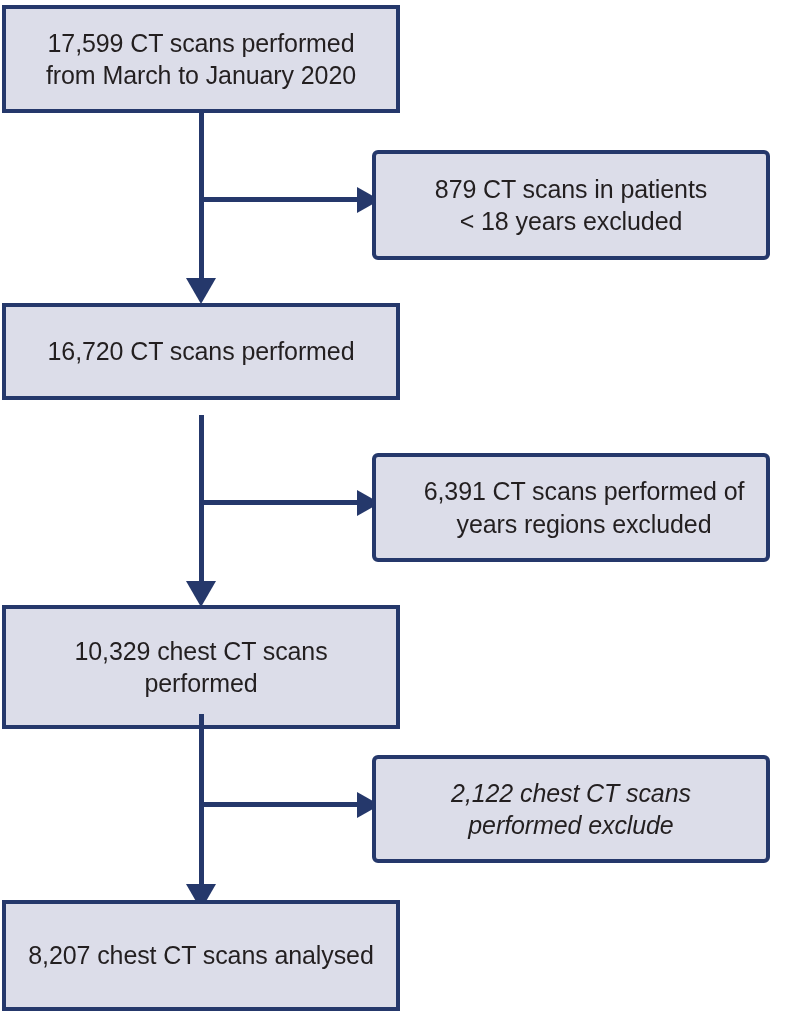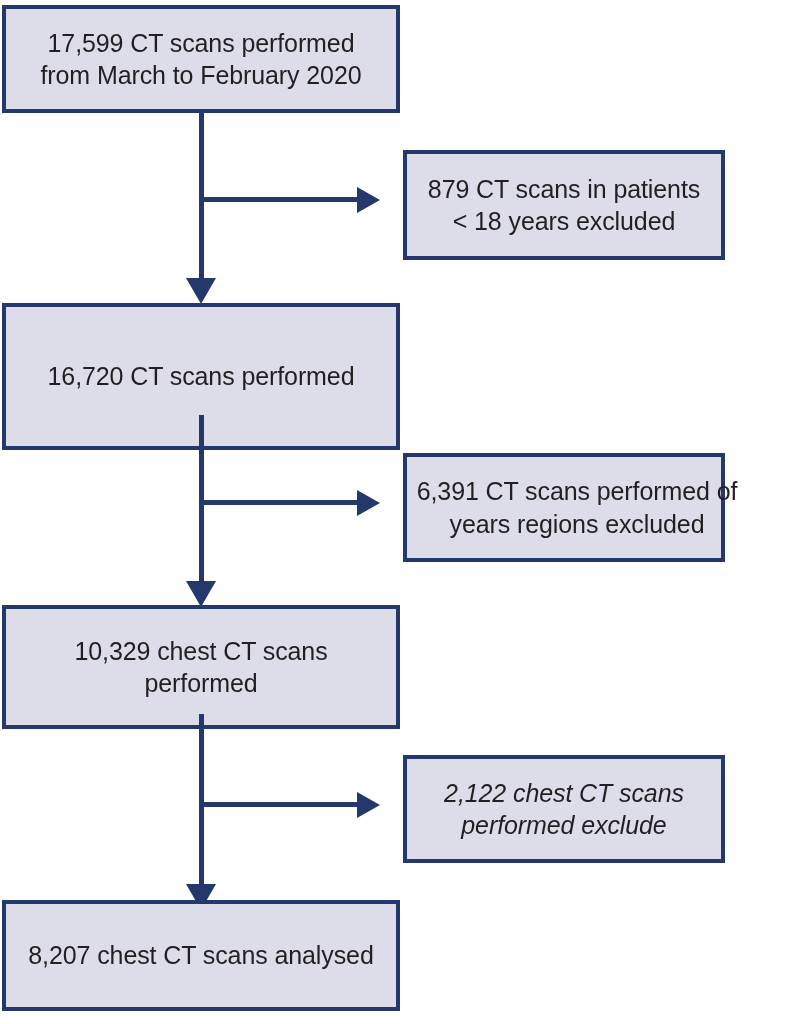--- a/index.html
+++ b/index.html
@@ -37,24 +37,24 @@
     padding: 2px 10px;
   }
   .node .line {
     display: block;
     white-space: nowrap;
   }
 
   
   .node.main  { left: 2px;   width: 398px; }
   
-  .node.excl  { left: 403px; width: 322px; }
+  .node.excl  { left: 372px; width: 398px; border-radius: 6px; }
 
   #node-total      { top: 5px;   height: 108px; }
-  #node-adult      { top: 303px; height: 147px; justify-content: center; }
+  #node-adult      { top: 303px; height: 97px; justify-content: center; }
   #node-chest      { top: 605px; height: 124px; }
   #node-analysed   { top: 900px; height: 111px; justify-content: center; }
 
   #node-excl-age   { top: 150px; height: 110px; }
   #node-excl-region{ top: 453px; height: 109px; padding-left: 36px; }
   #node-excl-dup   { top: 755px; height: 108px; font-style: italic; }
 
   
   .conn-v {
     position: absolute;
@@ -104,21 +104,21 @@
   #ah-right-3    { left: 357px; top: 792px; }
   #ad-down-3     { left: 186px; top: 884px; }
 </style>
 </head>
 <body>
 
 <div id="flow-root">
 
   <div class="node main" id="node-total">
     <span class="line">17,599 CT scans performed</span>
-    <span class="line">from March to February 2020</span>
+    <span class="line">from March to January 2020</span>
   </div>
 
   <div class="conn-v" id="v-seg-1"></div>
   <div class="conn-h" id="h-branch-1"></div>
   <div class="arrow-right" id="ah-right-1"></div>
   <div class="arrow-down" id="ad-down-1"></div>
 
   <div class="node excl" id="node-excl-age">
     <span class="line">879 CT scans in patients</span>
     <span class="line">&lt; 18 years excluded</span>

